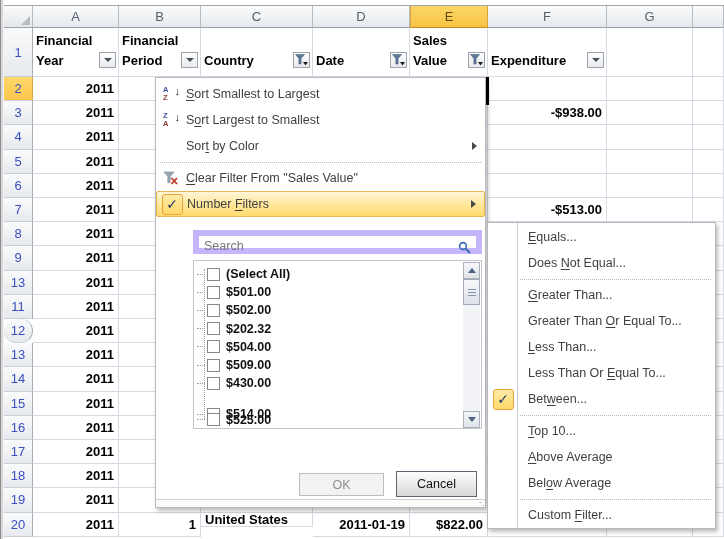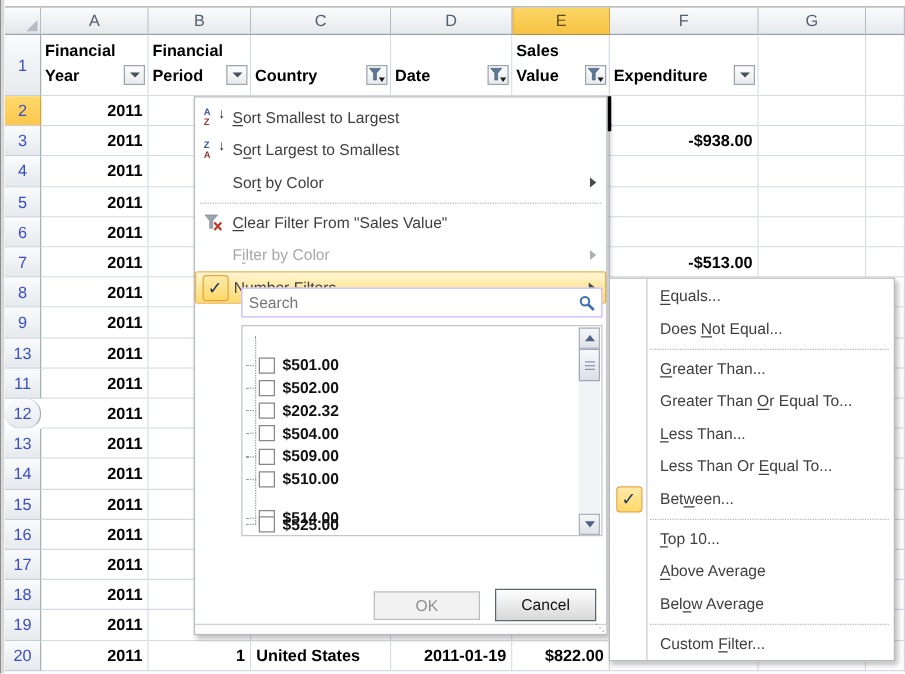--- a/index.html
+++ b/index.html
@@ -67,21 +67,21 @@
     background:linear-gradient(#ffeaa9,#ffd968); display:flex; align-items:center; justify-content:center;
     color:#1f3864; font-size:14px; font-weight:700; }
   .sort-ic { width:18px; height:16px; position:relative; font-weight:700; font-size:7.5px; line-height:8px; }
   .sort-ic .l1 { position:absolute; left:1px; top:0; }
   .sort-ic .l2 { position:absolute; left:1px; top:8px; }
   .sort-ic .ar { position:absolute; right:0; top:1px; font-size:11px; font-weight:400; color:#222; }
   .blue { color:#39539b; } .dred { color:#8e3b36; }
 
   
   #search-box { position:absolute; left:37px; top:152px; width:289px; height:24px;
-    border:1px solid #c4b5fd; background:#fff; }
+    border:6px solid #c4b5fd; background:#fff; }
   #search-box input { width:100%; height:100%; border:none; outline:none; padding:0 22px 0 5px;
     font-family:"Liberation Sans","DejaVu Sans",sans-serif; font-size:12.5px; color:#444; background:transparent; }
   #search-box input::placeholder { color:#777; opacity:1; }
   #search-icon { position:absolute; right:5px; top:5px; }
 
   
   #value-list { position:absolute; left:37px; top:182px; width:289px; height:169px;
     border:1px solid #c3c6cb; background:#fff; overflow:hidden; }
   .tree-line { position:absolute; left:10px; top:8px; height:150px; border-left:1px dotted #9a9a9a; }
   .list-item { position:absolute; left:3px; height:18px; display:flex; align-items:center; font-size:12.5px; font-weight:600; color:#111; }
@@ -351,21 +351,21 @@
       <div class="cell right" style="left: 119px; width: 82px; top: 488.4px; height: 24.2px;"></div>
       <div class="cell left" style="left: 201px; width: 112px; top: 488.4px; height: 24.2px;"></div>
       <div class="cell right" style="left: 313px; width: 97px; top: 488.4px; height: 24.2px;"></div>
       <div class="cell right" style="left: 410px; width: 78px; top: 488.4px; height: 24.2px;"></div>
       <div class="cell right" style="left: 488px; width: 119px; top: 488.4px; height: 24.2px;"></div>
       <div class="cell right" style="left: 607px; width: 86px; top: 488.4px; height: 24.2px;"></div>
       <div class="cell right" style="left: 693px; width: 31px; top: 488.4px; height: 24.2px;"></div>
       <div class="row-header" style="top: 512.6px; height: 24.2px;">20</div>
       <div class="cell right" style="left: 33px; width: 86px; top: 512.6px; height: 24.2px;">2011</div>
       <div class="cell right" style="left: 119px; width: 82px; top: 512.6px; height: 24.2px;">1</div>
-      <div class="cell left" style="left: 201px; width: 112px; top: 512.6px; height: 24px;">United States</div>
+      <div class="cell left" style="left: 201px; width: 112px; top: 512.6px; height: 14px;">United States</div>
       <div class="cell right" style="left: 313px; width: 97px; top: 512.6px; height: 24.2px;">2011-01-19</div>
       <div class="cell right" style="left: 410px; width: 78px; top: 512.6px; height: 24.2px;">$822.00</div>
       <div class="cell right" style="left: 488px; width: 119px; top: 512.6px; height: 24.2px;"></div>
       <div class="cell right" style="left: 607px; width: 86px; top: 512.6px; height: 24.2px;"></div>
       <div class="cell right" style="left: 693px; width: 31px; top: 512.6px; height: 24.2px;"></div>
     </div>
 
   <div id="active-cell-edge"></div>
   <div id="active-cell-nub"></div>
 
@@ -399,45 +399,45 @@
         <div class="menu-sep"></div>
         <div class="menu-item">
           <div class="mi-icon">
             <svg width="16" height="15" viewBox="0 0 16 15">
               <path d="M1,1 h10 l-3.8,4.5 v6 h-2.4 v-6 z" fill="#9aa5af" stroke="#7d8893" stroke-width="0.6"></path>
               <path d="M8.5,7 l5.5,6 M14,7 l-5.5,6" stroke="#c0392b" stroke-width="1.8"></path>
             </svg>
           </div>
           <div class="lbl"><span></span><span class="accel">C</span><span>lear Filter From "Sales Value"</span></div>
         </div>
-        <div class="menu-item disabled">
-          <div class="mi-icon"></div>
-          <div class="lbl"><span>F</span><span class="accel">i</span><span>lter by Color</span></div>
-          <div class="sub-arrow"></div>
-        </div>
         <div class="menu-item highlight">
           <div class="mi-icon">
             <span class="check-box">✓</span>
           </div>
           <div class="lbl"><span>Number </span><span class="accel">F</span><span>ilters</span></div>
           <div class="sub-arrow"></div>
         </div>
       </div>
 
     <div id="search-box">
       <input type="text" placeholder="Search" style="">
       <svg id="search-icon" width="13" height="13" viewBox="0 0 13 13">
         <circle cx="5" cy="5" r="3.4" fill="none" stroke="#3a6cb5" stroke-width="1.6"></circle>
         <line x1="7.8" y1="7.8" x2="12" y2="12" stroke="#3a6cb5" stroke-width="2"></line>
       </svg>
     </div>
 
     <div id="value-list">
       <div class="tree-line"></div>
 
+    <div class="list-item" style="top: 4px;">
+          <div class="tree-dash"></div>
+          <div class="chk"></div>
+          <div class="lbl">(Select All)</div>
+        </div>
         <div class="list-item" style="top: 22.2px;">
           <div class="tree-dash"></div>
           <div class="chk"></div>
           <div class="lbl">$501.00</div>
         </div>
         <div class="list-item" style="top: 40.4px;">
           <div class="tree-dash"></div>
           <div class="chk"></div>
           <div class="lbl">$502.00</div>
         </div>
@@ -452,21 +452,21 @@
           <div class="lbl">$504.00</div>
         </div>
         <div class="list-item" style="top: 95px;">
           <div class="tree-dash"></div>
           <div class="chk"></div>
           <div class="lbl">$509.00</div>
         </div>
         <div class="list-item" style="top: 113.2px;">
           <div class="tree-dash"></div>
           <div class="chk"></div>
-          <div class="lbl">$510.00</div>
+          <div class="lbl">$430.00</div>
         </div>
         <div class="list-item" style="top: 144px;">
           <div class="tree-dash"></div>
           <div class="chk"></div>
           <div class="lbl">$514.00</div>
         </div>
         <div class="list-item" style="top: 149.6px;">
           <div class="tree-dash"></div>
           <div class="chk"></div>
           <div class="lbl">$525.00</div>

